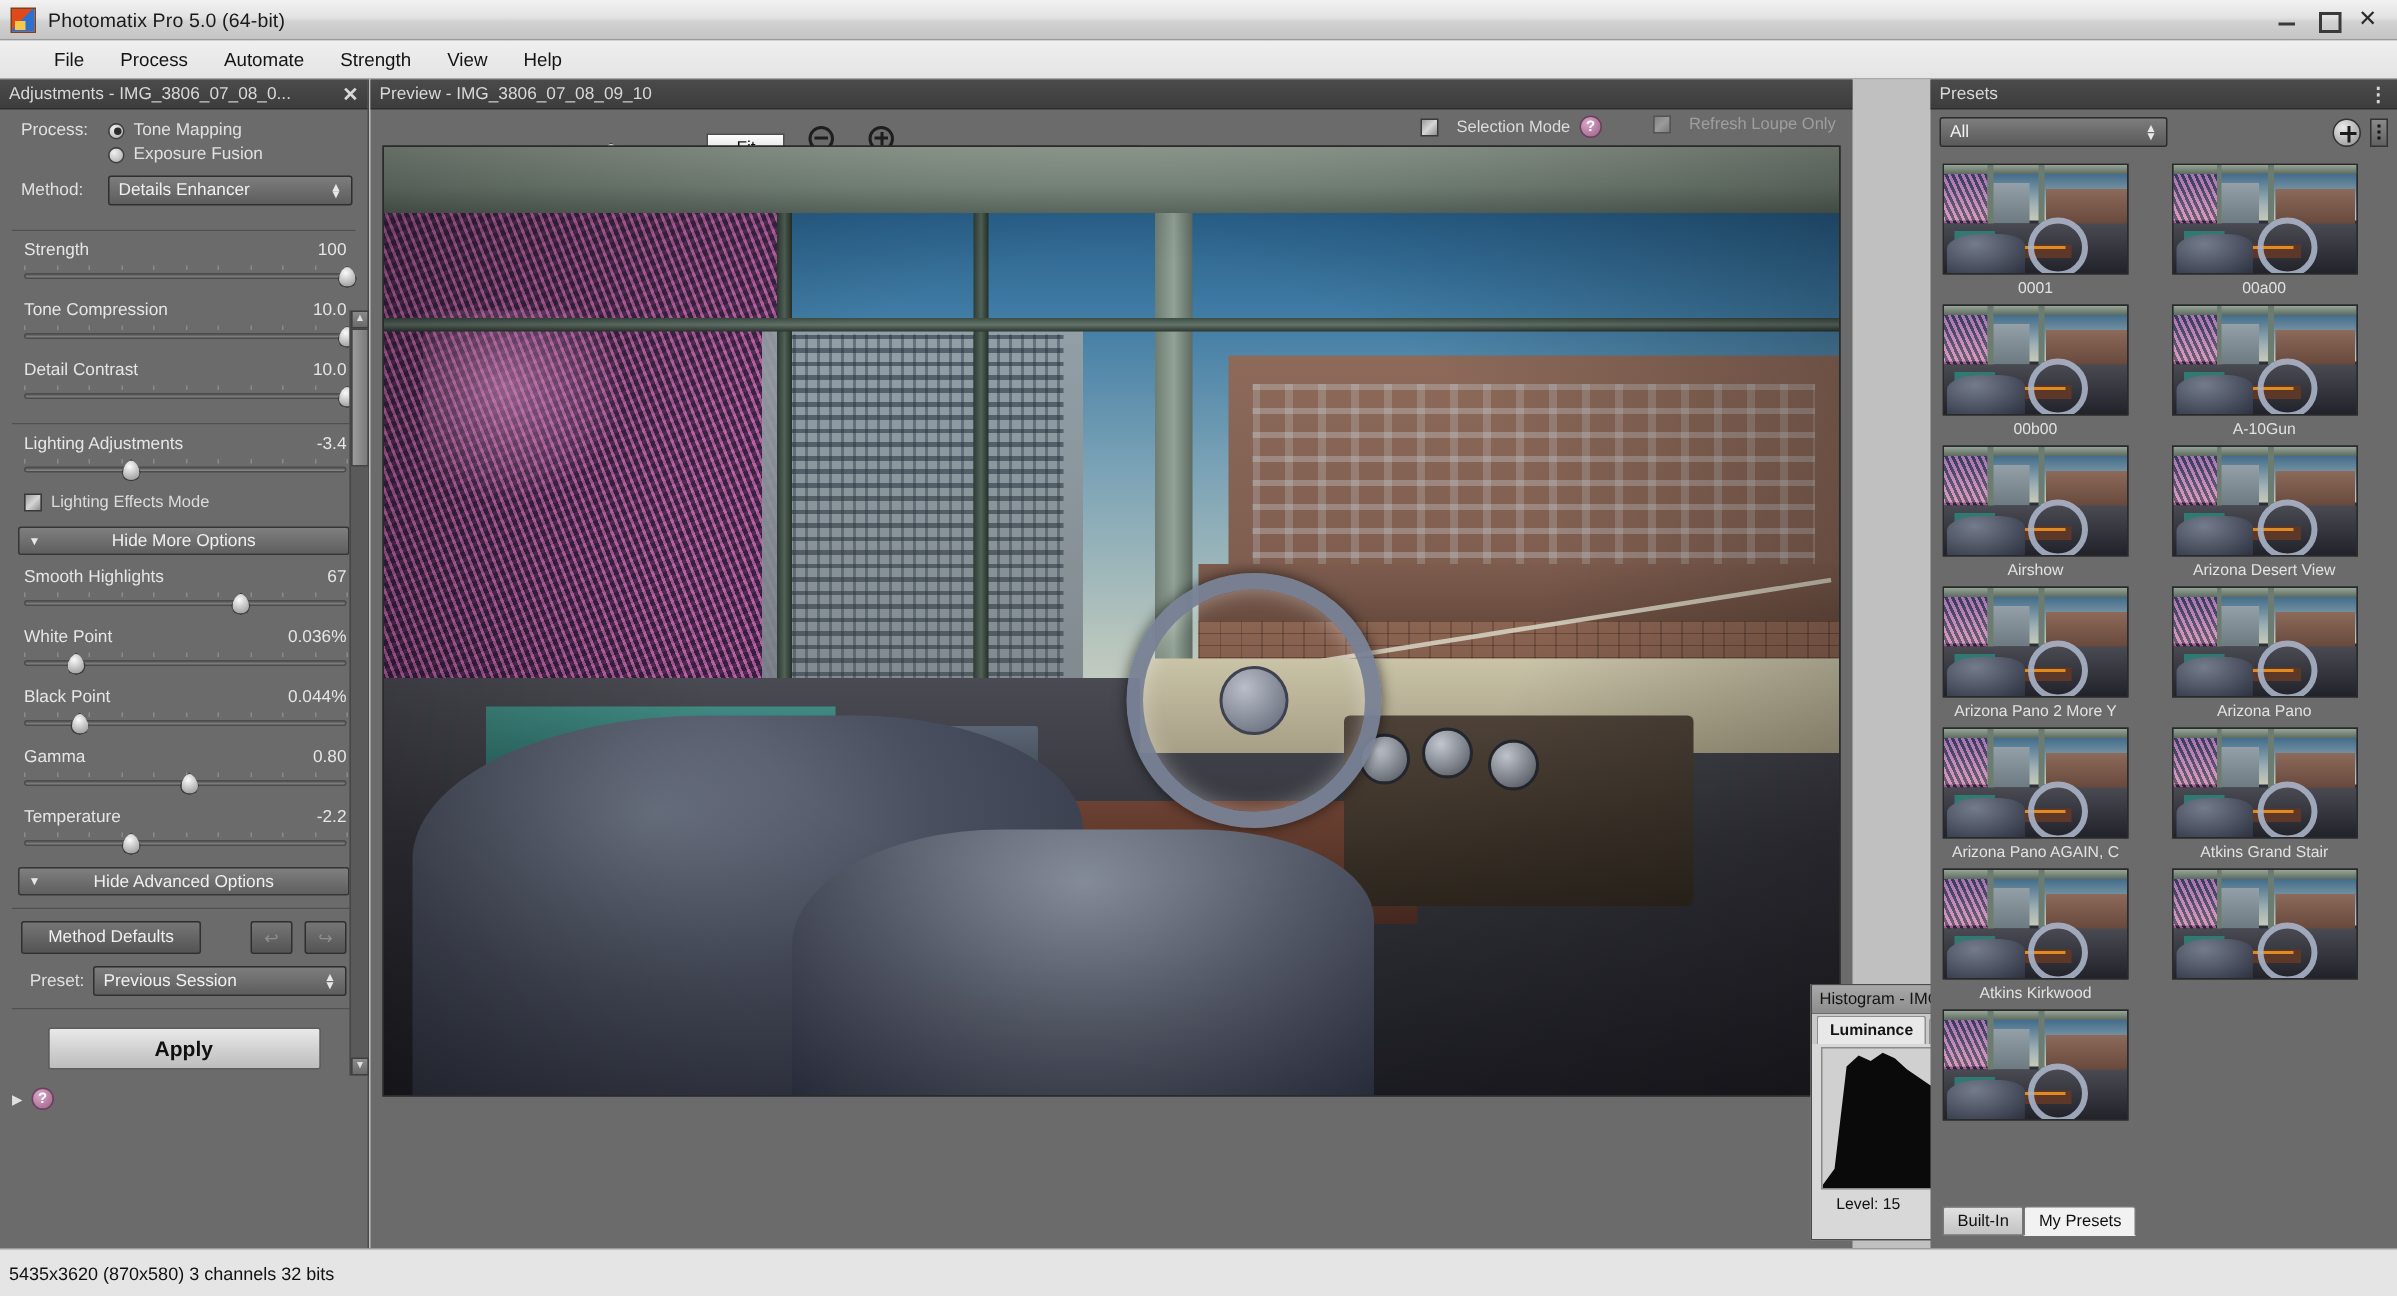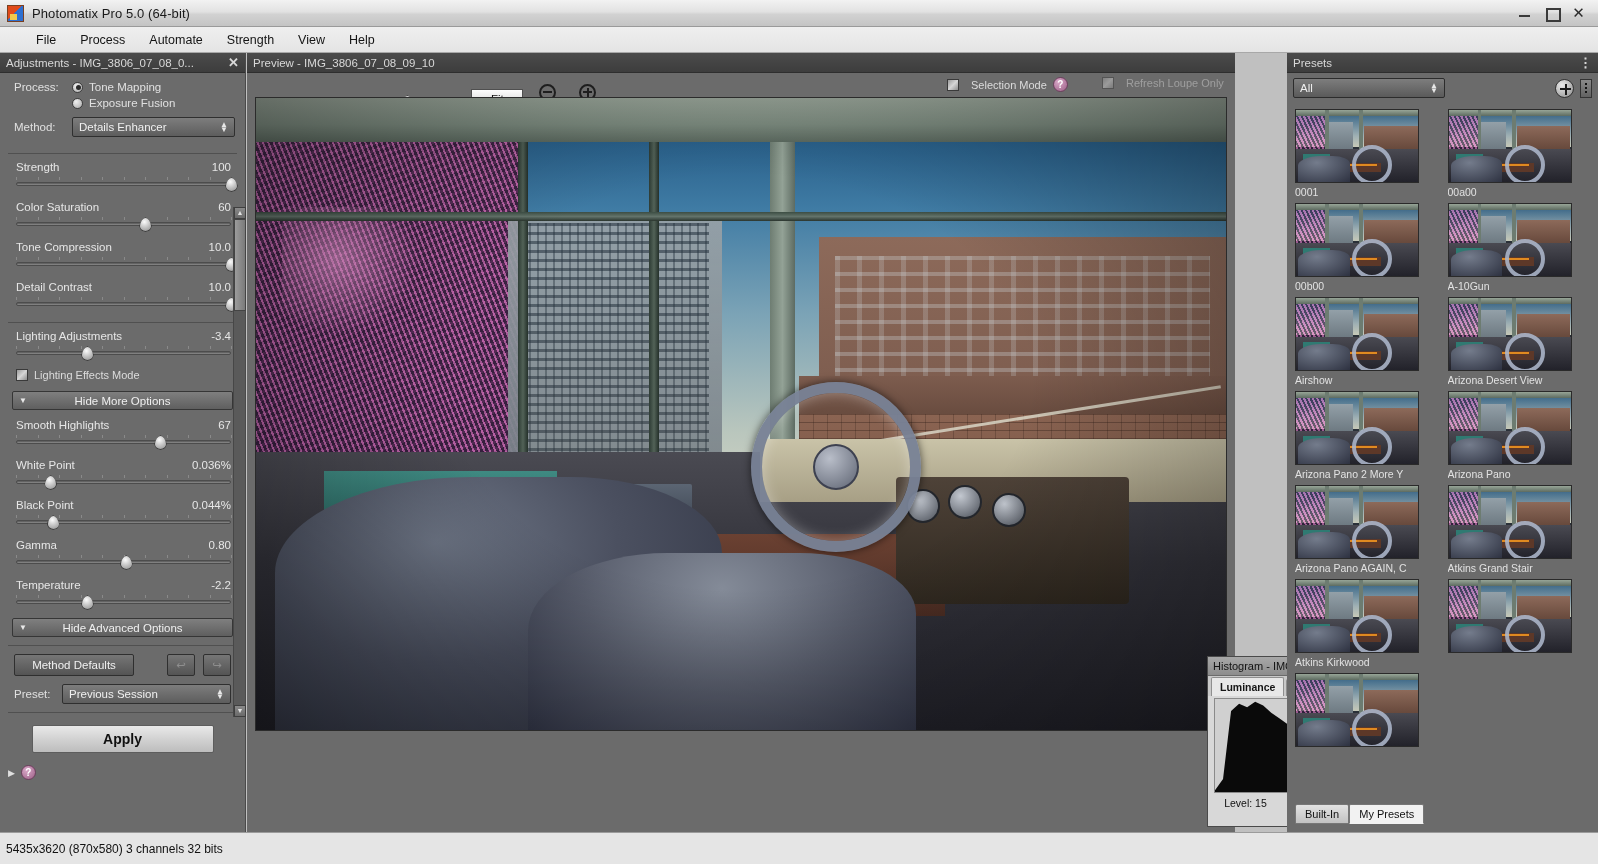--- a/index.html
+++ b/index.html
@@ -57,21 +57,21 @@
   .panel-caption {
     height: 20px; background: linear-gradient(to bottom,#4b4b4b,#3d3d3d);
     border-bottom: 1px solid #2e2e2e;
     display: flex; align-items: center; padding: 0 6px;
     font-size: 11.5px; color: #d8d8d8;
   }
   .panel-caption .cap-close { margin-left:auto; font-size: 13px; color:#d8d8d8; font-weight:bold; }
 
   .proc-area { padding: 8px 10px 4px 14px; }
   .row { display:flex; align-items:center; margin-bottom: 4px; }
-  .lbl { font-size: 11.5px; color: #e0e0e0; }
+  .lbl { font-size: 11.5px; color: #e0e0e0; text-align: center; }
   .lbl-w { width: 58px; flex:0 0 58px; text-align:left;}
   .radio {
     width:11px; height:11px; border-radius:50%;
     background: radial-gradient(circle at 35% 30%, #f0f0f0, #a8a8a8);
     border:1px solid #3e3e3e; margin-right:6px; position:relative; flex:0 0 auto;
   }
   .radio.sel::after{
     content:""; position:absolute; left:2.5px; top:2.5px; width:5px;height:5px;
     border-radius:50%; background:#2b2b2b;
   }
@@ -392,21 +392,21 @@
   .presets-grid{
     position:absolute; left:8px; top:56px; width:295px; height:700px;
     display:grid; grid-template-columns:1fr 1fr; gap:4px 10px;
     align-content:start; overflow:hidden;
   }
   .preset-cell{ width:124px; }
   .thumb{
     width:124px; height:74px; border:1px solid #2a2a2a; overflow:hidden; position:relative;
     background:#2a3038;
   }
-  .preset-name{ text-align:left; font-size:10.5px; color:#e2e2e2; margin-top:3px; line-height:13px;
+  .preset-name{ text-align:center; font-size:10.5px; color:#e2e2e2; margin-top:3px; line-height:13px;
     white-space:nowrap; overflow:hidden; }
   .bottom-tabs{
     position:absolute; left:8px; bottom:8px; display:flex;
   }
   .btab{
     height:20px; padding:0 9px; font-size:11px; color:#111;
     background:linear-gradient(to bottom,#e2e2e2,#c2c2c2);
     border:1px solid #777; display:flex;align-items:center; border-radius:2px 2px 0 0;
   }
   .btab.active{ background:#f2f2f2; border-bottom-color:#f2f2f2;}
@@ -519,43 +519,20 @@
                 <i style="left:80%"></i>
                 <i style="left:90%"></i>
                 <i style="left:100%"></i>
               </div>
       <div class="track"></div>
       <div class="knob" style="left:100%"></div>
     </div>
   </div>
           <div class="slider-block">
     <div class="slider-head">
-      <span class="slider-name">Color Saturation</span>
-      <span class="slider-val">60</span>
-    </div>
-    <div class="track-wrap">
-      <div class="ticks">
-                <i style="left:0%"></i>
-                <i style="left:10%"></i>
-                <i style="left:20%"></i>
-                <i style="left:30%"></i>
-                <i style="left:40%"></i>
-                <i style="left:50%"></i>
-                <i style="left:60%"></i>
-                <i style="left:70%"></i>
-                <i style="left:80%"></i>
-                <i style="left:90%"></i>
-                <i style="left:100%"></i>
-              </div>
-      <div class="track"></div>
-      <div class="knob" style="left:60%"></div>
-    </div>
-  </div>
-          <div class="slider-block">
-    <div class="slider-head">
       <span class="slider-name">Tone Compression</span>
       <span class="slider-val">10.0</span>
     </div>
     <div class="track-wrap">
       <div class="ticks">
                 <i style="left:0%"></i>
                 <i style="left:10%"></i>
                 <i style="left:20%"></i>
                 <i style="left:30%"></i>
                 <i style="left:40%"></i>

